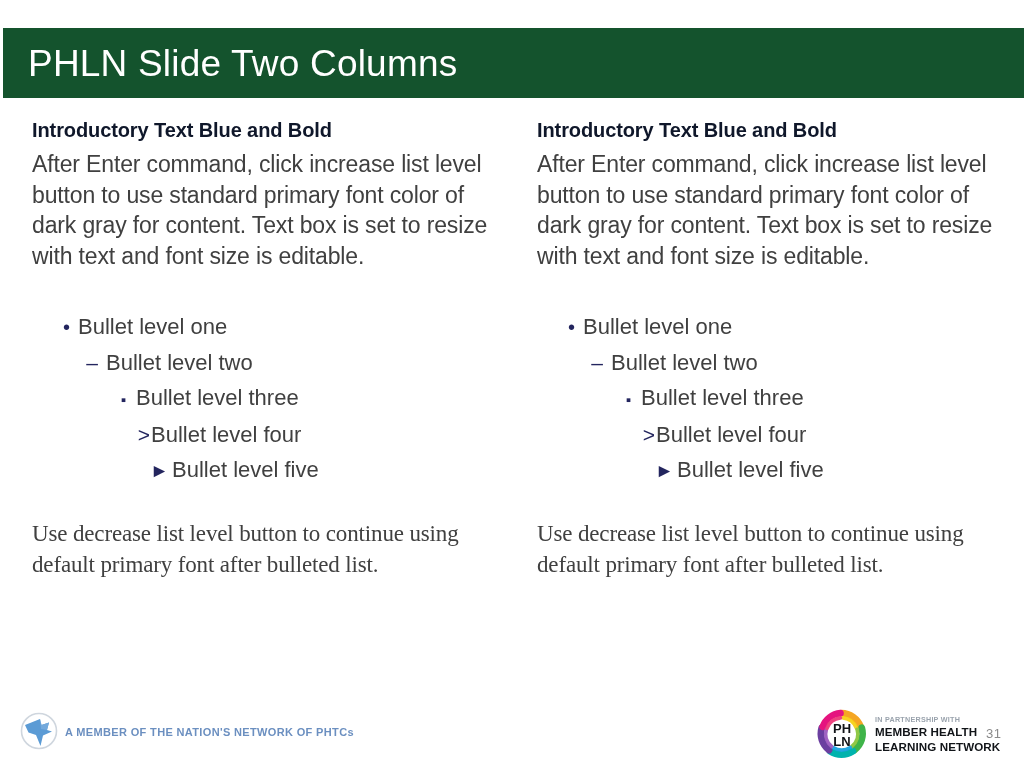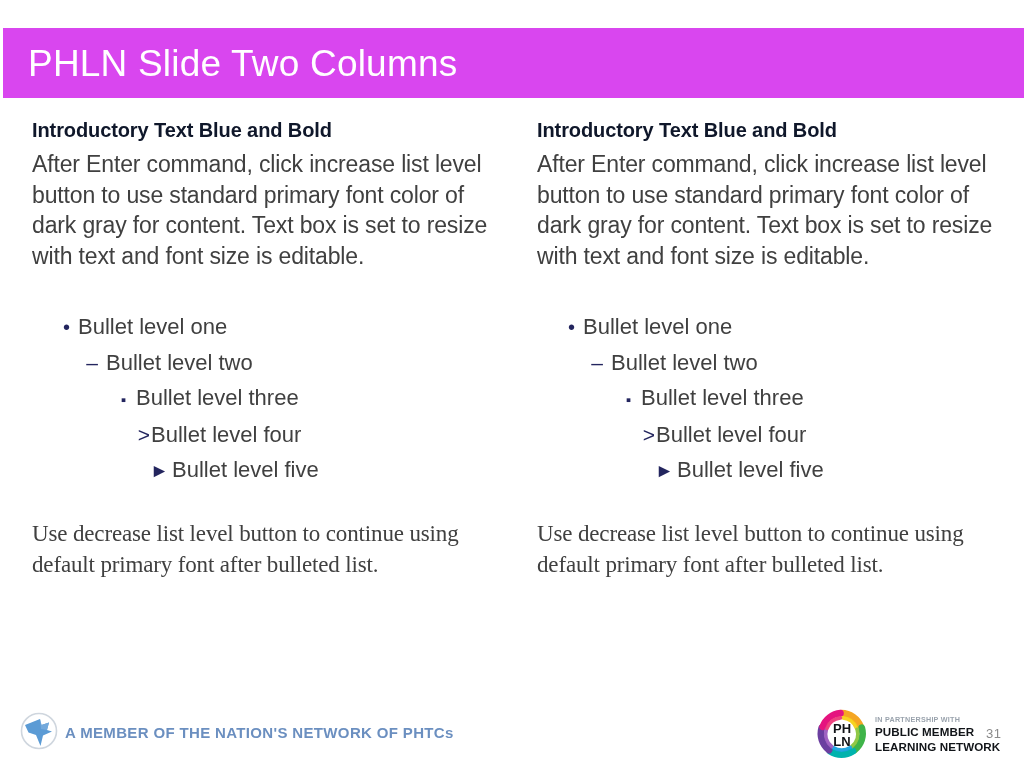--- a/index.html
+++ b/index.html
@@ -16,21 +16,21 @@
     -webkit-font-smoothing: antialiased;
   }
 
   
   #title-bar {
     position: absolute;
     left: 3px;
     top: 28px;
     width: 1021px;
     height: 70px;
-    background: #d946ef;
+    background: #14532d;
     box-sizing: border-box;
   }
   #title-text {
     position: absolute;
     left: 25px;
     top: 50%;
     transform: translateY(-50%);
     color: #ffffff;
     font-size: 37px;
     font-weight: 400;
@@ -129,21 +129,21 @@
   #riv-text { margin-left: 3px; line-height: 1; }
   #riv-title {
     color: #2f3a56;
     font-size: 14.5px;
     font-weight: bold;
     letter-spacing: -0.2px;
     display: block;
   }
   #riv-sub {
     color: #6b8fc0;
-    font-size: 15px;
+    font-size: 11px;
     font-weight: bold;
     letter-spacing: 0.35px;
     display: block;
     margin-top: 2px;
   }
 
   #footer-right {
     position: absolute;
     left: 816px;
     top: 709px;
@@ -264,18 +264,18 @@
         <path d="M 16 26 A 31 31 0 0 1 -17 26" stroke="#1aa3e0"></path>
         <path d="M -20 24 A 31 31 0 0 1 -30 -9" stroke="#9b5bbf"></path>
         <path d="M -29 -11 A 31 31 0 0 1 -3 -31" stroke="#ee3b7a"></path>
       </g>
       <text x="0" y="-2" text-anchor="middle" font-family="'Liberation Sans', sans-serif" font-size="25" font-weight="bold" fill="#111418">PH</text>
       <text x="0" y="23" text-anchor="middle" font-family="'Liberation Sans', sans-serif" font-size="25" font-weight="bold" fill="#111418">LN</text>
     </g>
   </svg>
   <div id="phln-text">
     <span id="phln-partner">IN PARTNERSHIP WITH</span>
-    <span id="phln-line1">PUBLIC MEMBER</span>
+    <span id="phln-line1">MEMBER HEALTH</span>
     <span id="phln-line2">LEARNING NETWORK</span>
   </div>
 </div>
 
 <div id="page-number">31</div>
 
 </body></html>

